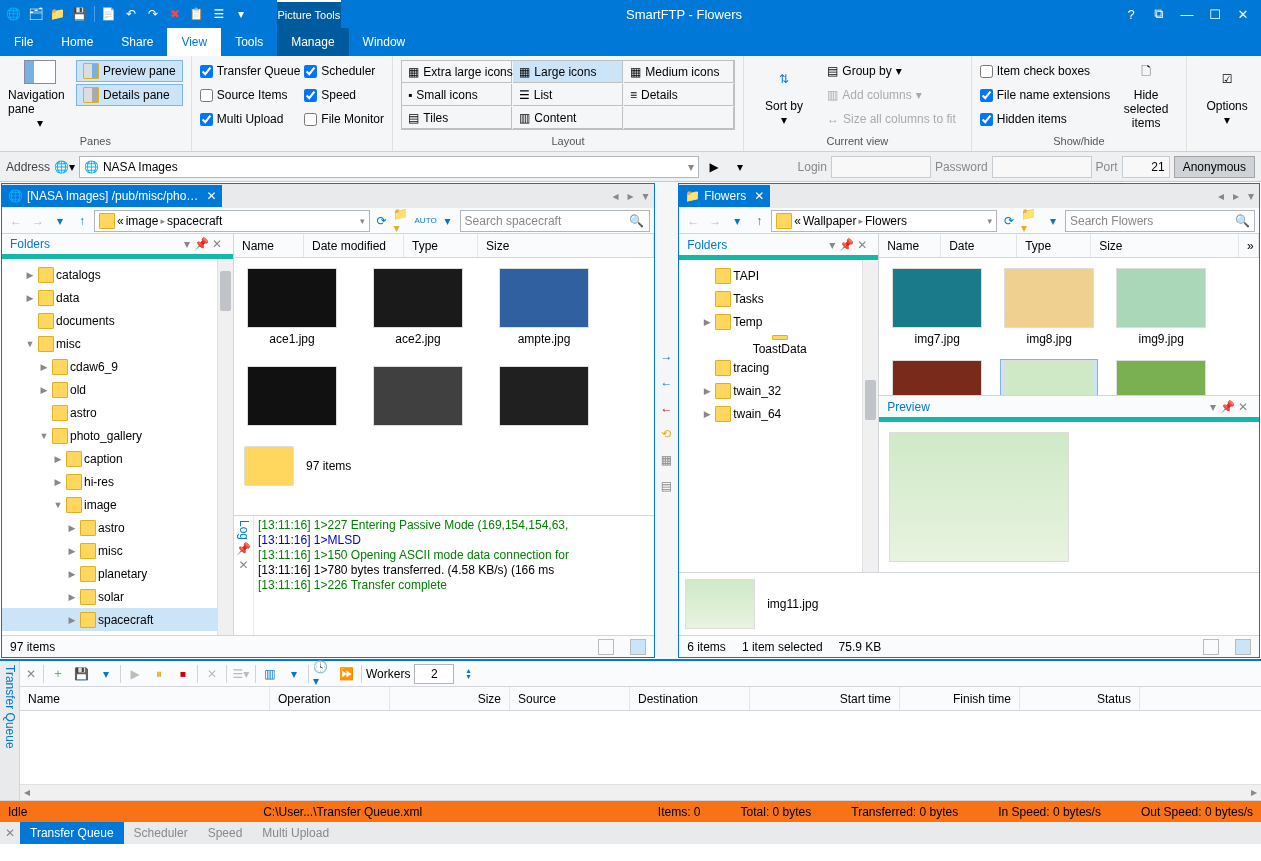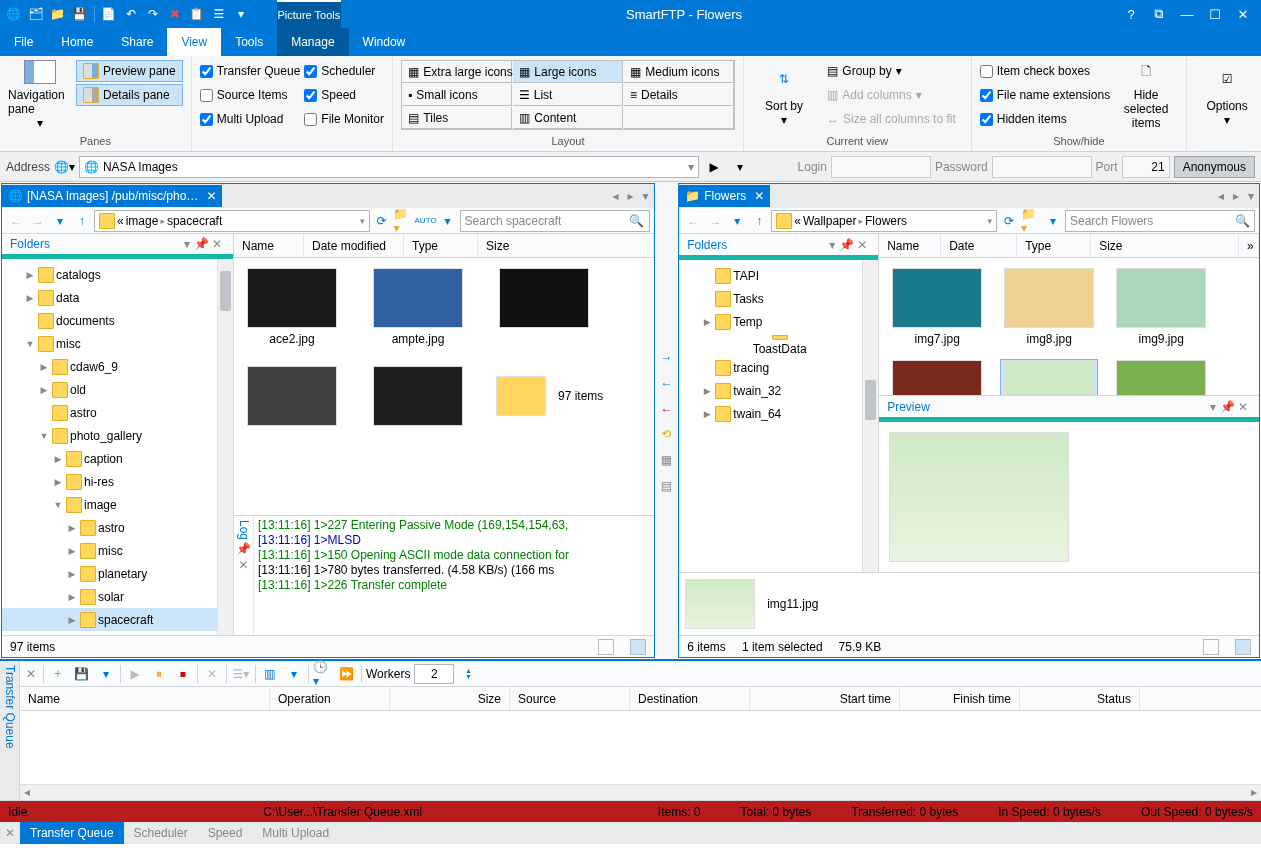--- a/index.html
+++ b/index.html
@@ -88,21 +88,21 @@
 .status-bar { height: 22px; border-top: 1px solid #d2d6da; display: flex; align-items: center; padding: 0 8px; gap: 16px; background: #fafbfc; font-size: 11px; }
 .status-bar .spacer { flex: 1; }
 .view-switch { width: 16px; height: 16px; border: 1px solid #bbb; cursor: pointer; }
 .transfer-container { display: flex; height: 141px; border-top: 2px solid #0078d7; }
 .tq-sidebar { width: 20px; background: #e8eaec; writing-mode: vertical-lr; display: flex; align-items: center; justify-content: flex-start; padding-top: 4px; color: #0078d7; border-right: 1px solid #d2d6da; cursor: pointer; }
 .tq-toolbar { height: 26px; border-bottom: 1px solid #d2d6da; display: flex; align-items: center; padding: 0 4px; gap: 4px; background: #fafbfc; }
 .tq-sep { width: 1px; height: 18px; background: #d0d4d8; }
 .tq-body { flex: 1; display: flex; flex-direction: column; }
 .tq-headers { display: flex; height: 24px; border-bottom: 1px solid #d2d6da; background: #fafbfc; }
 .tq-rows { flex: 1; background: #fff; }
-.app-status { height: 22px; border-top: 1px solid #d2d6da; display: flex; align-items: center; padding: 0 8px; font-size: 11px; background: #b91c1c; }
+.app-status { height: 22px; border-top: 1px solid #d2d6da; display: flex; align-items: center; padding: 0 8px; font-size: 11px; background: #f97316; }
 .app-status > span { margin-right: 40px; white-space: nowrap; }
 .bottom-tabs { height: 22px; background: #e8eaec; display: flex; align-items: stretch; }
 .bottom-tab { padding: 0 10px; display: flex; align-items: center; cursor: pointer; color: #888; }
 .bottom-tab.active { background: #0078d7; color: #fff; }
 .bottom-tab-close { width: 20px; display: flex; align-items: center; justify-content: center; cursor: pointer; color: #888; }
 .scrollbar-stub { width: 16px; background: #f0f0f0; border-left: 1px solid #e0e0e0; position: relative; }
 .scroll-thumb { position: absolute; left: 2px; right: 2px; background: #c0c4c8; border-radius: 2px; }
 .selection-panel { border-top: 1px solid #d2d6da; display: flex; align-items: center; gap: 12px; padding: 6px; }
 .sel-thumb { width: 70px; height: 50px; background: linear-gradient(#cfe9c7,#e8f3e0); border: 1px solid #ddd; }
 .workers-input { width: 40px; height: 20px; border: 1px solid #b0b6bc; text-align: center; }
@@ -465,20 +465,24 @@
         </div>
       </div>
       <div class="files-panel">
         <div class="file-headers">
           <div class="file-header" style="width:70px">Name</div>
           <div class="file-header" style="width:100px">Date modified</div>
           <div class="file-header" style="width:74px">Type</div>
           <div class="file-header" style="flex:1">Size</div>
         </div>
         <div class="file-grid" id="left-files">
+            <div class="file-item">
+              <div class="thumb" style="background:#111"></div>
+              <span>ace1.jpg</span>
+            </div>
             <div class="file-item">
               <div class="thumb" style="background:#1a1a1a"></div>
               <span>ace2.jpg</span>
             </div>
             <div class="file-item">
               <div class="thumb" style="background:#3060a0"></div>
               <span>ampte.jpg</span>
             </div>
             <div class="file-item">
               <div class="thumb" style="background:#111"></div>

